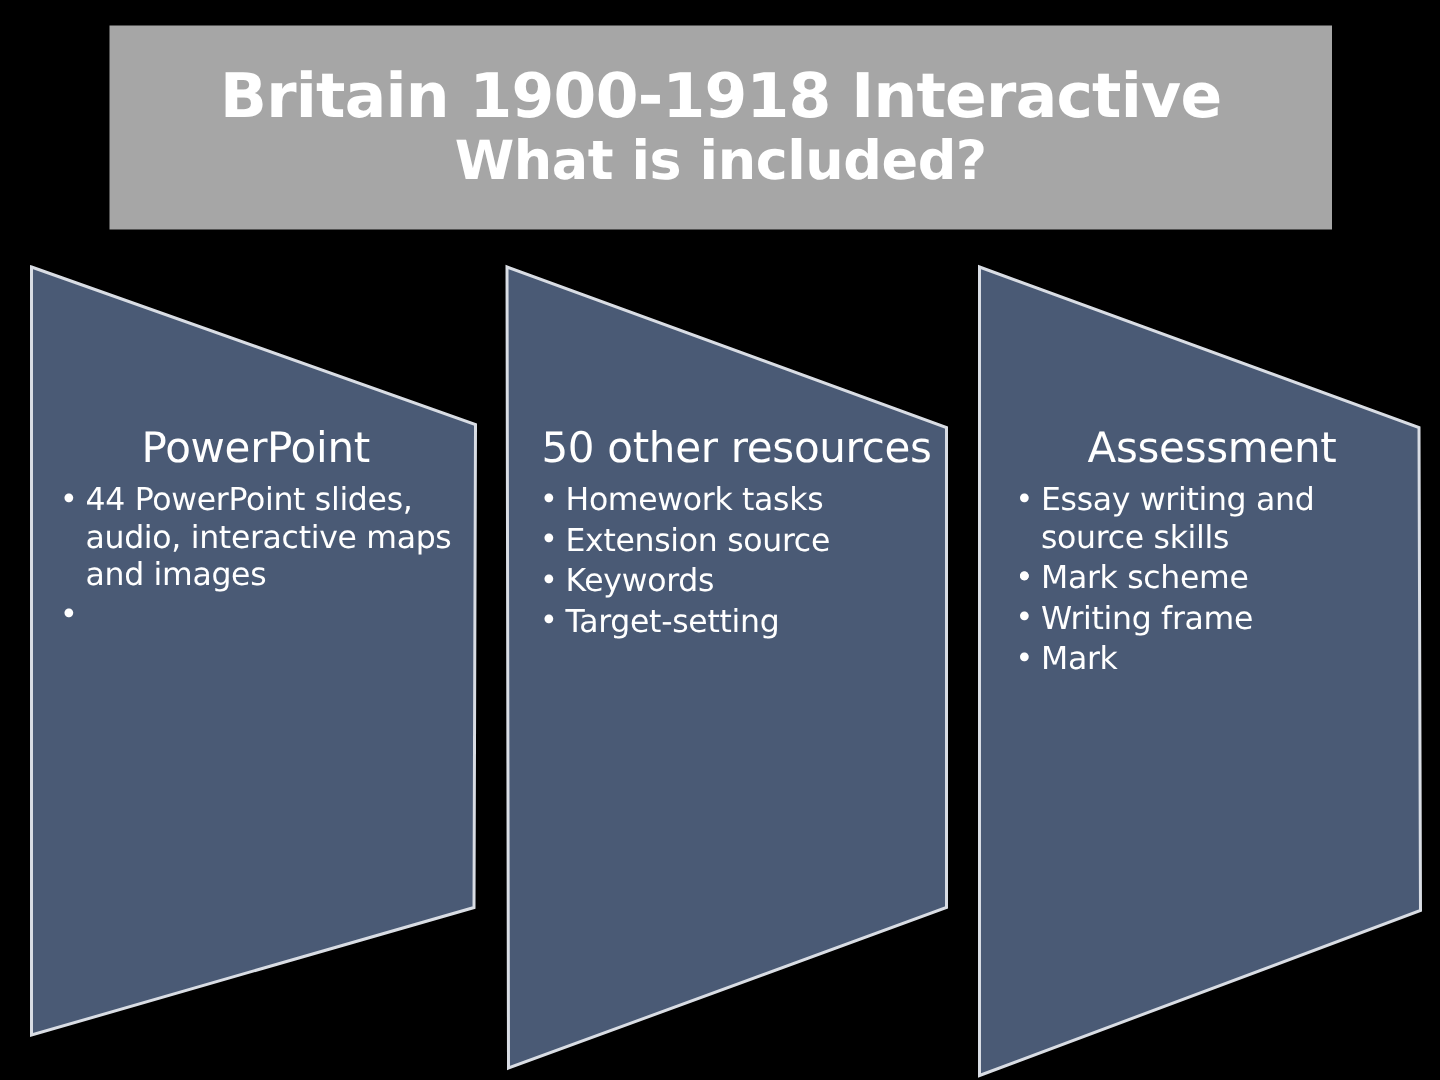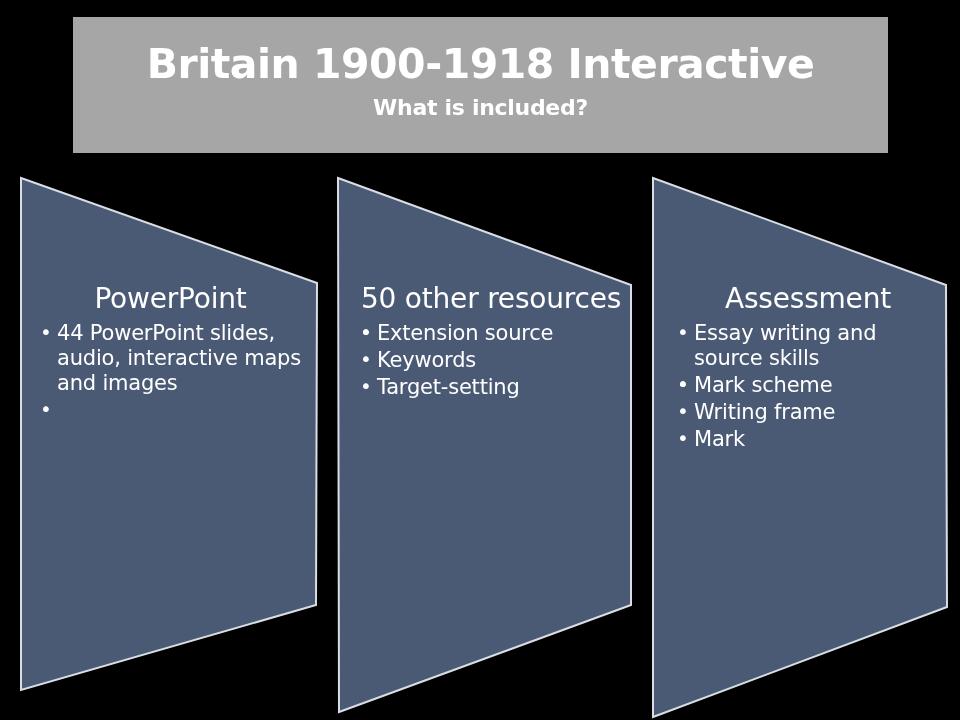--- a/index.html
+++ b/index.html
@@ -45,21 +45,21 @@
     font-size: 41px;
     line-height: 50px;
     letter-spacing: -0.5px;
     text-align: center;
     white-space: nowrap;
   }
   #title-sub {
     color: #ffffff;
     font-family: "DejaVu Sans", sans-serif;
     font-weight: bold;
-    font-size: 22px;
+    font-size: 36px;
     line-height: 38px;
     letter-spacing: -0.3px;
     text-align: center;
     white-space: nowrap;
   }
 
   
   .panel {
     position: absolute;
   }
@@ -146,20 +146,21 @@
 
   <div class="panel" id="panel-resources">
     <svg class="panel-svg" width="305" height="548" viewBox="0 0 305 548">
       <polygon points="4,6 297,113 297,433 5,540" fill="#4a5a75" stroke="#d9dde4" stroke-width="2"></polygon>
     </svg>
     <div class="panel-body">
       <div class="panel-heading">50 other resources</div>
       <ul class="panel-list">
         <li>
           <span class="bullet">•</span>
+          <span>Homework tasks</span>
         </li>
         <li>
           <span class="bullet">•</span>
           <span>Extension source</span>
         </li>
         <li>
           <span class="bullet">•</span>
           <span>Keywords</span>
         </li>
         <li>

